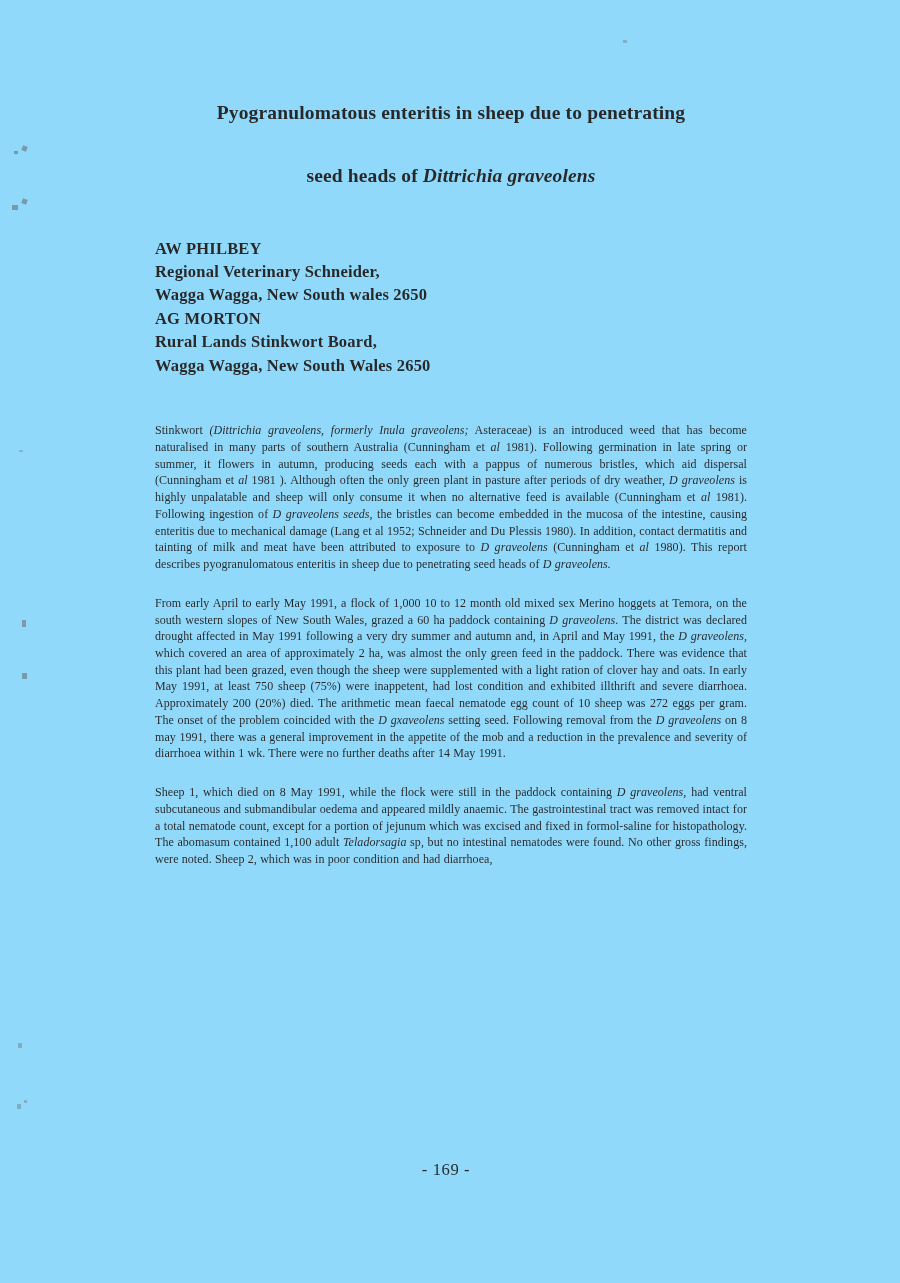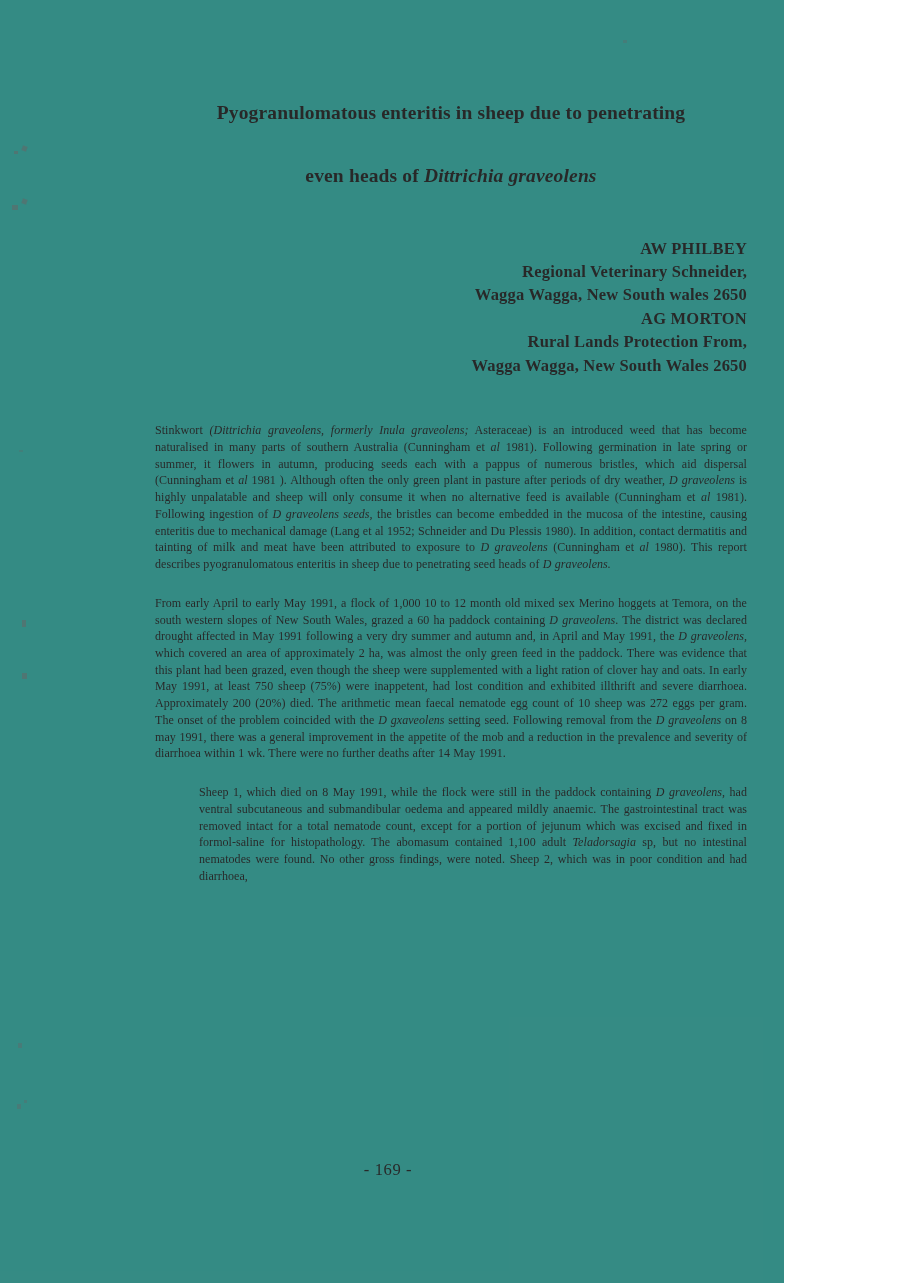--- a/index.html
+++ b/index.html
@@ -6,23 +6,23 @@
     margin: 0;
     padding: 0;
     background: #ffffff;
   }
   body {
     font-family: "Liberation Serif", serif;
     color: #000000;
   }
   .page {
     position: relative;
-    width: 784px;
+    width: 900px;
     height: 1283px;
-    background: #0f766e;
+    background: #7dd3fc;
     overflow: hidden;
   }
 
   
   .speckle {
     position: absolute;
     background: #4a4a4a;
     opacity: 0.55;
     pointer-events: none;
   }
@@ -47,21 +47,21 @@
   }
   .title-line.second {
     margin-top: 37px;
   }
   .title-line i {
     font-style: italic;
   }
 
   
   .authors {
-    text-align: right;
+    text-align: left;
     margin-top: 47px;
   }
   .author-group + .author-group {
   }
   .author-name,
   .author-affil,
   .author-place {
     font-weight: bold;
     font-size: 16.5px;
     line-height: 1.42;
@@ -76,21 +76,20 @@
     margin: 0 0 22px 0;
     font-size: 12px;
     line-height: 1.395;
     text-align: justify;
     text-justify: inter-word;
     letter-spacing: 0.05px;
     word-spacing: 0.2px;
   }
   p.para:last-child {
     margin-bottom: 0;
-    margin-left: 44px;
   }
   p.para i {
     font-style: italic;
   }
 
   
   .footer {
     position: absolute;
     left: 0;
     right: 8px;
@@ -124,34 +123,34 @@
   <div class="speckle" style="left:22px; top:673px; width:5px; height:6px;"></div>
   <div class="speckle" style="left:18px; top:1043px; width:4px; height:5px; opacity:0.4;"></div>
   <div class="speckle" style="left:17px; top:1104px; width:4px; height:5px; opacity:0.4;"></div>
   <div class="speckle" style="left:24px; top:1100px; width:3px; height:3px; opacity:0.35;"></div>
   <div class="speckle" style="left:623px; top:40px; width:4px; height:3px; opacity:0.35;"></div>
 
   <div class="content">
 
     <div class="title-block">
       <div class="title-line">Pyogranulomatous enteritis in sheep due to penetrating</div>
-      <div class="title-line second"><span>even heads of </span><i>Dittrichia graveolens</i></div>
+      <div class="title-line second"><span>seed heads of </span><i>Dittrichia graveolens</i></div>
     </div>
 
     <div class="authors">
 
       <div class="author-group">
         <div class="author-name">AW PHILBEY</div>
         <div class="author-affil">Regional Veterinary Schneider,</div>
         <div class="author-place">Wagga Wagga, New South wales 2650</div>
       </div>
 
       <div class="author-group">
         <div class="author-name">AG MORTON</div>
-        <div class="author-affil">Rural Lands Protection From,</div>
+        <div class="author-affil">Rural Lands Stinkwort Board,</div>
         <div class="author-place">Wagga Wagga, New South Wales 2650</div>
       </div>
 
     </div>
 
     <div class="body-block">
 
       <p class="para"><span>Stinkwort </span><i>(Dittrichia graveolens, formerly Inula graveolens;</i><span> Asteraceae) is an introduced weed that has become naturalised in many parts of southern Australia (Cunningham et </span><i>al</i><span> 1981). Following germination in late spring or summer, it flowers in autumn, producing seeds each with a pappus of numerous bristles, which aid dispersal (Cunningham et </span><i>al</i><span> 1981 ). Although often the only green plant in pasture after periods of dry weather, </span><i>D graveolens</i><span> is highly unpalatable and sheep will only consume it when no alternative feed is available (Cunningham et </span><i>al</i><span> 1981). Following ingestion of </span><i>D graveolens seeds,</i><span> the bristles can become embedded in the mucosa of the intestine, causing enteritis due to mechanical damage (Lang et al 1952; Schneider and Du Plessis 1980). In addition, contact dermatitis and tainting of milk and meat have been attributed to exposure to </span><i>D graveolens</i><span> (Cunningham et </span><i>al</i><span> 1980). This report describes pyogranulomatous enteritis in sheep due to penetrating seed heads of </span><i>D graveolens.</i></p>
 
       <p class="para"><span>From early April to early May 1991, a flock of 1,000 10 to 12 month old mixed sex Merino hoggets at Temora, on the south western slopes of New South Wales, grazed a 60 ha paddock containing </span><i>D graveolens</i><span>. The district was declared drought affected in May 1991 following a very dry summer and autumn and, in April and May 1991, the </span><i>D graveolens,</i><span> which covered an area of approximately 2 ha, was almost the only green feed in the paddock. There was evidence that this plant had been grazed, even though the sheep were supplemented with a light ration of clover hay and oats. In early May 1991, at least 750 sheep (75%) were inappetent, had lost condition and exhibited illthrift and severe diarrhoea. Approximately 200 (20%) died. The arithmetic mean faecal nematode egg count of 10 sheep was 272 eggs per gram. The onset of the problem coincided with the </span><i>D gxaveolens</i><span> setting seed. Following removal from the </span><i>D graveolens</i><span> on 8 may 1991, there was a general improvement in the appetite of the mob and a reduction in the prevalence and severity of diarrhoea within 1 wk. There were no further deaths after 14 May 1991.</span></p>

